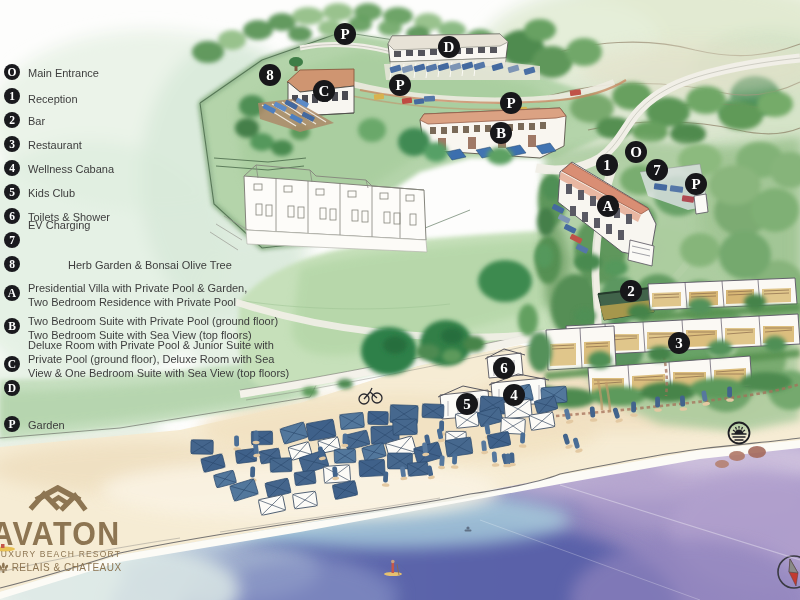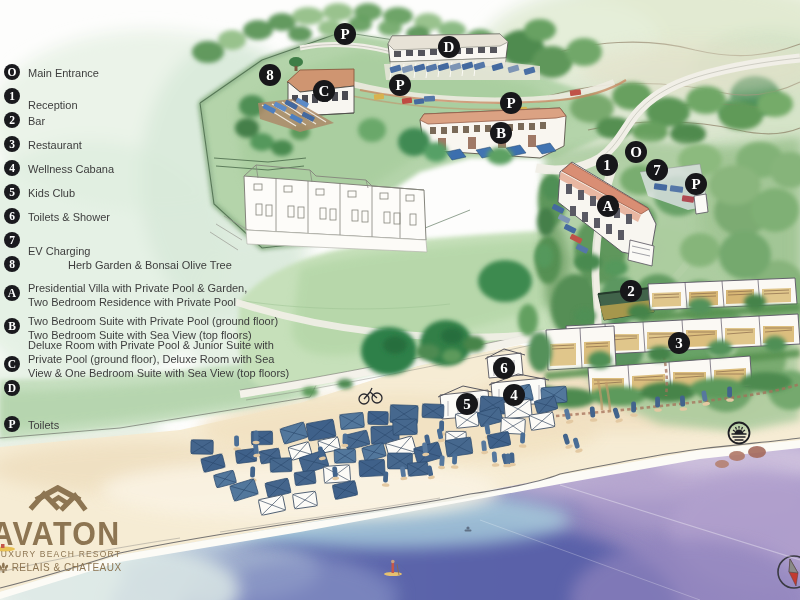--- a/index.html
+++ b/index.html
@@ -990,56 +990,56 @@
 </g>
 </g>
 </svg>
 
 <div id="legend">
 
 <div class="mk" style="left:4px;top:64px;">O</div>
     <div class="leg" style="top:66px;">Main Entrance</div>
 
 <div class="mk" style="left:4px;top:88px;">1</div>
-    <div class="leg" style="top:98px;">Reception</div>
+    <div class="leg" style="top:92px;">Reception</div>
 
 <div class="mk" style="left:4px;top:112px;">2</div>
     <div class="leg" style="top:114px;">Bar</div>
 
 <div class="mk" style="left:4px;top:136px;">3</div>
     <div class="leg" style="top:138px;text-align:center;">Restaurant</div>
 
 <div class="mk" style="left:4px;top:160px;">4</div>
     <div class="leg" style="top:162px;">Wellness Cabana</div>
 
 <div class="mk" style="left:4px;top:184px;">5</div>
     <div class="leg" style="top:186px;">Kids Club</div>
 
 <div class="mk" style="left:4px;top:208px;">6</div>
     <div class="leg" style="top:210px;">Toilets &amp; Shower</div>
 
 <div class="mk" style="left:4px;top:232px;">7</div>
-    <div class="leg" style="top:244px;">EV Charging</div>
+    <div class="leg" style="top:218px;">EV Charging</div>
 
 <div class="mk" style="left:4px;top:256px;">8</div>
     <div class="leg" style="top:258px;margin-left:40px;">Herb Garden &amp; Bonsai Olive Tree</div>
 
 <div class="mk" style="left:4px;top:285px;">A</div>
     <div class="leg" style="top:281px;">Presidential Villa with Private Pool &amp; Garden,<br>Two Bedroom Residence with Private Pool</div>
 
 <div class="mk" style="left:4px;top:318px;">B</div>
     <div class="leg" style="top:314px;">Two Bedroom Suite with Private Pool (ground floor)<br>Two Bedroom Suite with Sea View (top floors)</div>
 
 <div class="mk" style="left:4px;top:356px;">C</div>
 
 <div class="mk" style="left:4px;top:380px;">D</div>
 <div class="leg" style="top:338px;">Deluxe Room with Private Pool &amp; Junior Suite with<br>Private Pool (ground floor), Deluxe Room with Sea<br>View &amp; One Bedroom Suite with Sea View (top floors)</div>
 
 <div class="mk" style="left:4px;top:416px;">P</div>
-    <div class="leg" style="top:418px;">Toilets</div>
+    <div class="leg" style="top:418px;">Garden</div>
 </div>
 
 <div id="logo" style="position:absolute;left:0;top:0;color:#8d7552;">
 
 <svg style="position:absolute;left:28px;top:485px;" width="60" height="28" viewBox="0 0 60 28">
 <g fill="none" stroke="#8d7552" stroke-width="5.6">
 <path d="M8,15 L29.75,3 L52,15"></path>
 <path d="M2.5,24 L16,9 L30.5,24" stroke-width="5.2"></path>
 <path d="M33,25 L47,11 L57.5,25" stroke-width="5.2"></path>
 <path d="M22,18 L30.5,12.5 L39,18" stroke-width="4.6"></path>

